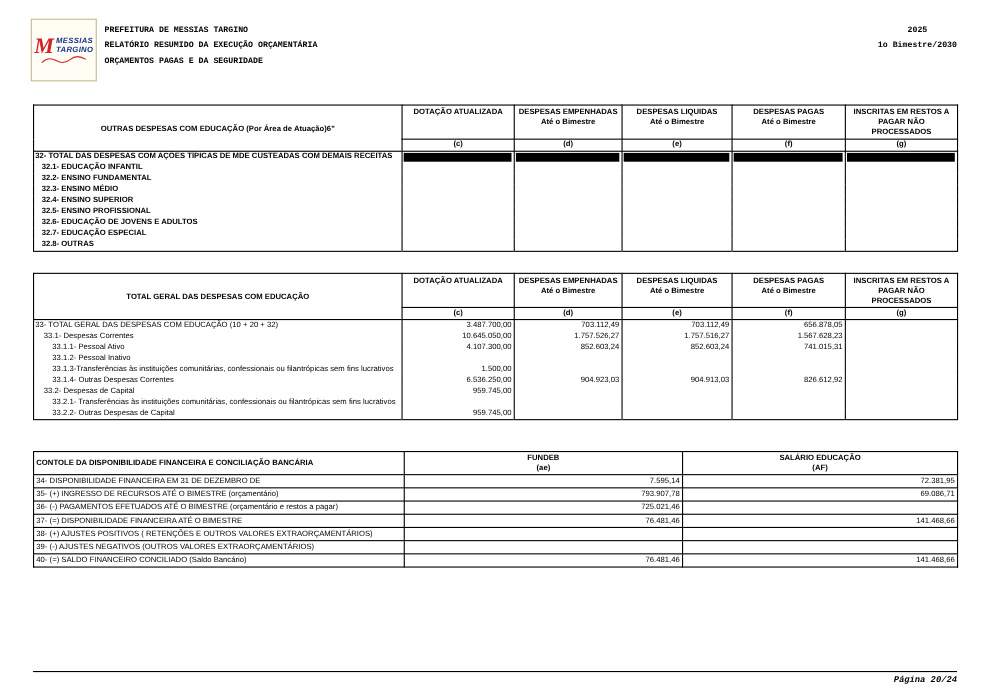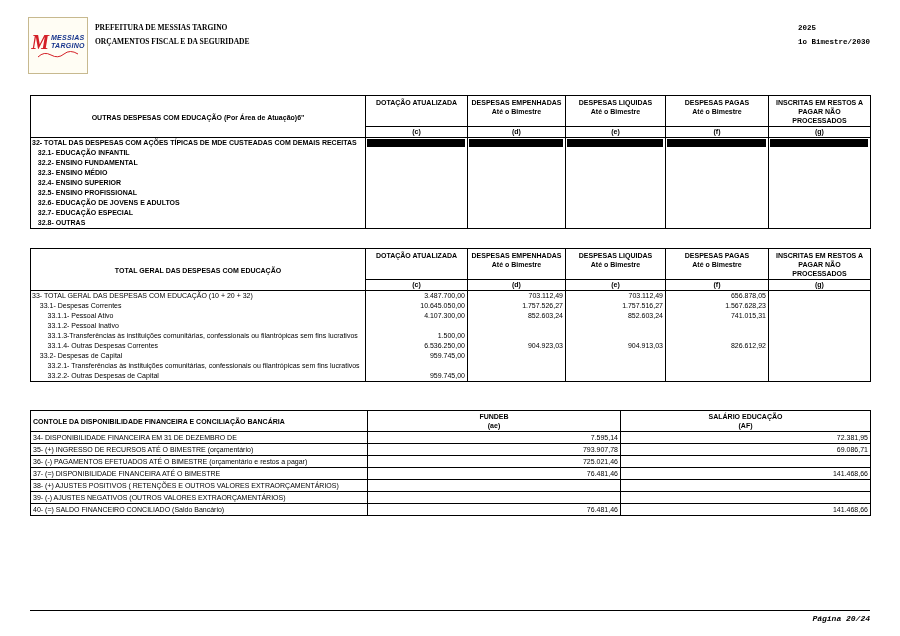--- a/index.html
+++ b/index.html
@@ -9,23 +9,23 @@
   
   .logo { position:absolute; left:28px; top:17px; width:60px; height:57px;
           border:1px solid #c7b98f; background:#fffdf4; display:flex; flex-direction:column;
           align-items:center; justify-content:center; overflow:hidden; }
   .logo-row { display:flex; align-items:center; gap:2px; }
   .logo-m { font-family:"Liberation Serif", serif; font-style:italic; font-weight:bold;
             font-size:20px; line-height:18px; color:#d42027; }
   .logo-words { display:flex; flex-direction:column; }
   .logo-words span { font-family:"Liberation Sans", sans-serif; font-style:italic; font-weight:bold;
                      font-size:7px; line-height:8px; color:#16348c; letter-spacing:0.3px; }
-  .hdr-text { position:absolute; left:95px; top:21px; font-family:Liberation Serif, serif;
+  .hdr-text { position:absolute; left:95px; top:21px; font-family:Liberation Mono, monospace;
               font-weight:bold; font-size:7.5px; line-height:14px; white-space:nowrap; }
-  .hdr-right { position:absolute; right:30px; top:21px; text-align:left;
+  .hdr-right { position:absolute; right:30px; top:21px; text-align:center;
                font-family:"Liberation Mono", monospace; font-weight:bold; font-size:7.5px; line-height:14px; }
 
   
   table { border-collapse:collapse; table-layout:fixed; width:840px; position:absolute; left:30px;
           background:#fff; border:1px solid #000; }
   #table1 { top:95px; }
   #table2 { top:248px; }
   #table3 { top:410px; }
 
   .exp thead th { border:1px solid #000; font-weight:bold; text-align:center;
@@ -68,21 +68,22 @@
         <span>TARGINO</span>
       </span>
     </div>
     <svg width="42" height="8" viewBox="0 0 42 8">
       <path d="M1 6 Q 7 0 14 4 T 27 3 T 41 3" stroke="#d42027" fill="none" stroke-width="1"></path>
     </svg>
   </div>
 
   <div class="hdr-text">
     <div>PREFEITURA DE MESSIAS TARGINO</div>
-    <div>ORÇAMENTOS FISCAL E DA SEGURIDADE</div>
+    <div>RELATÓRIO RESUMIDO DA EXECUÇÃO ORÇAMENTÁRIA</div>
+    <div>ORÇAMENTOS PAGAS E DA SEGURIDADE</div>
   </div>
 
   <div class="hdr-right">
     <div>2025</div>
     <div>1o Bimestre/2030</div>
   </div>
 
   <table id="table1" class="exp">
     <colgroup>
       <col style="width:335px">

